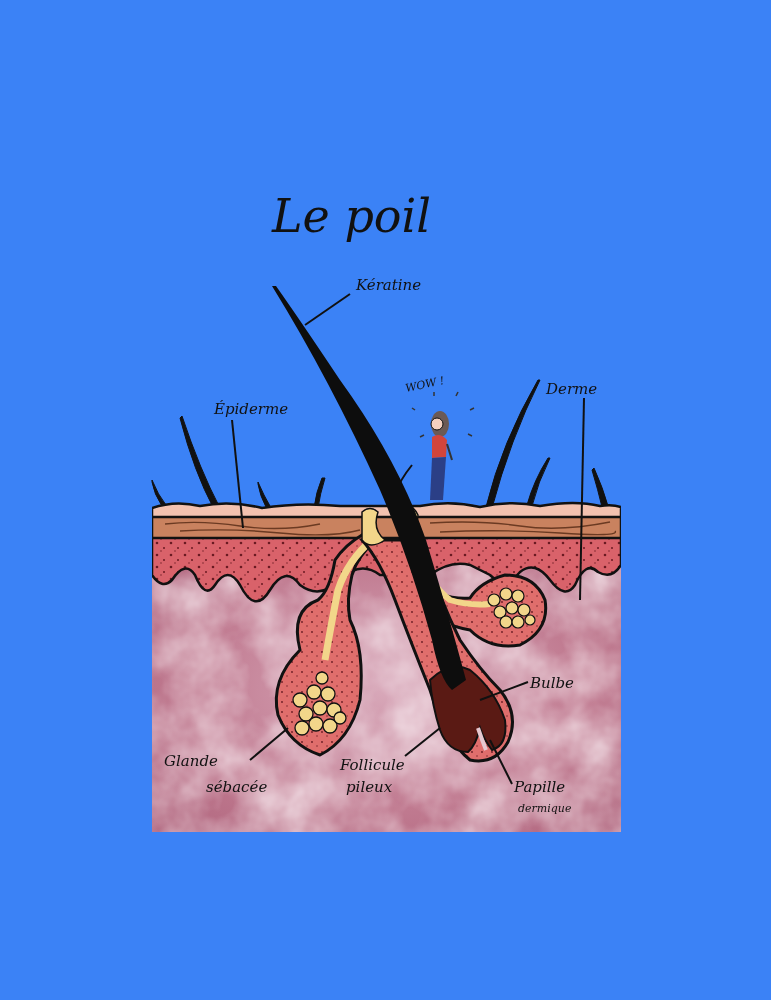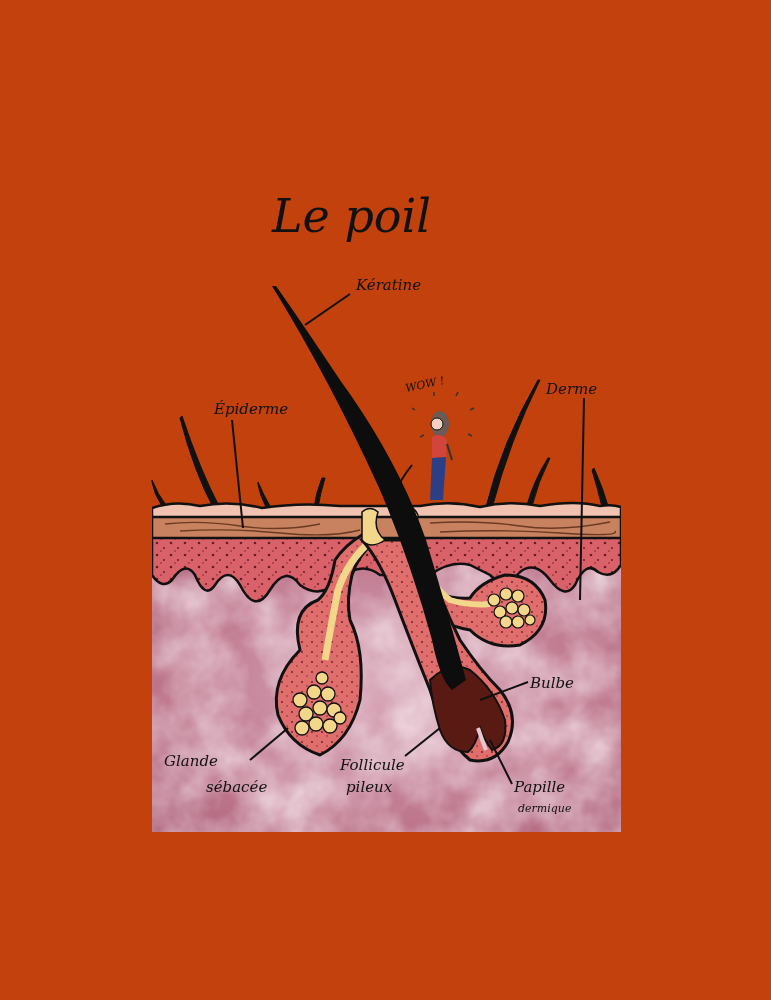--- a/index.html
+++ b/index.html
@@ -1,18 +1,18 @@
 <!DOCTYPE html>
 <html><head>
 <meta charset="utf-8">
 <style>
   html, body { margin: 0; padding: 0; background: #ffffff; }
   body { width: 771px; height: 1000px; position: relative; overflow: hidden;
          font-family: "DejaVu Serif", serif; }
-  #page { position: absolute; left: 0; top: 0; width: 771px; height: 1000px; background: #c2410c; }
+  #page { position: absolute; left: 0; top: 0; width: 771px; height: 1000px; background: #3b82f6; }
   svg { position: absolute; left: 0; top: 0; }
   .hand { font-family: "DejaVu Serif", serif; font-style: italic; fill: #111; }
   .title { font-size: 46px; }
   .lbl { font-size: 15px; }
   .lbl-sm { font-size: 11px; }
 </style>
 </head>
 <body>
 
 <div id="page">

